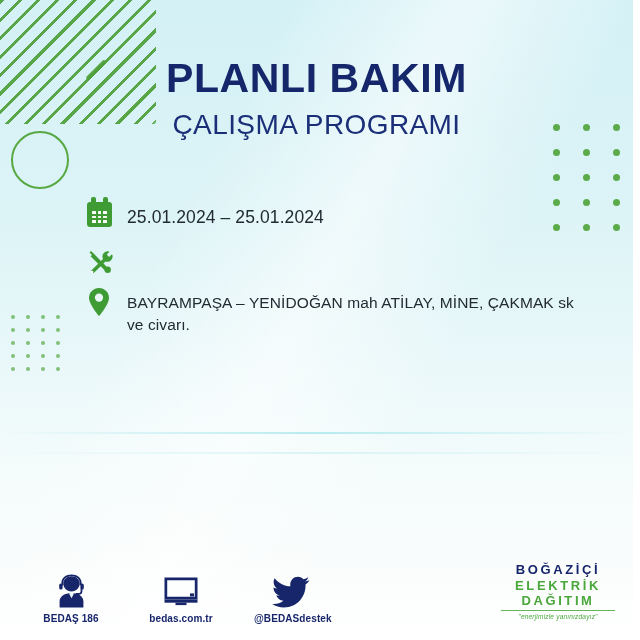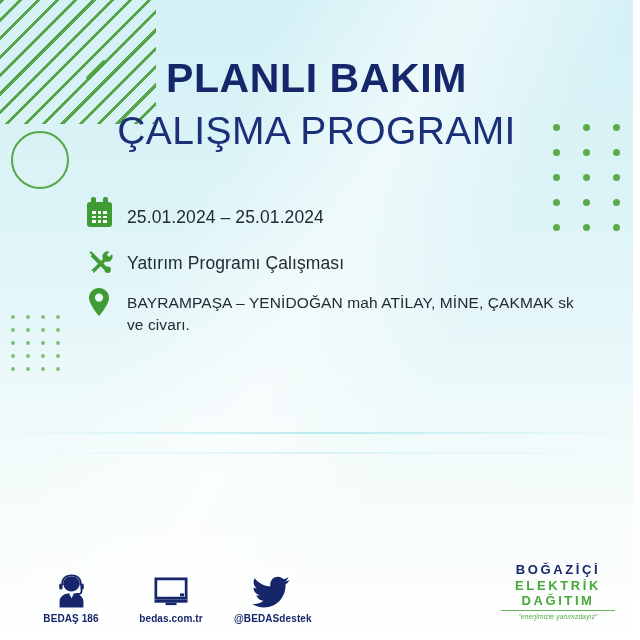--- a/index.html
+++ b/index.html
@@ -74,21 +74,21 @@
   }
   .dotgrid.left span{width:4px;height:4px;}
 
   
   .titles{position:absolute;left:0;right:0;top:58px;text-align:center;}
   .title-main{
     font-size:41px;font-weight:bold;letter-spacing:.6px;
     color:#16266b;line-height:1;margin:0;
   }
   .title-sub{
-    font-size:39px;font-weight:normal;letter-spacing:.4px;
+    font-size:28px;font-weight:normal;letter-spacing:.4px;
     color:#1b2e78;line-height:1;margin:12px 0 0 0;
   }
 
   
   .info{position:absolute;left:84px;top:200px;width:500px;}
   .row{display:flex;align-items:flex-start;margin-bottom:9px;}
   .row .ico{width:34px;min-width:34px;height:34px;position:relative;margin-right:9px;}
   .row .txt{
     font-size:17.5px;color:#222b33;line-height:1.38;padding-top:5px;
     letter-spacing:.1px;
@@ -127,21 +127,21 @@
   }
 
   
   .ico-tools{position:absolute;left:1px;top:1px;width:30px;height:30px;}
 
   
   .ico-pin{position:absolute;left:4px;top:1px;width:22px;height:30px;}
 
   
   .footer{position:absolute;left:0;right:0;bottom:16px;height:72px;}
-  .contacts{position:absolute;left:34px;bottom:0;display:flex;gap:26px;}
+  .contacts{position:absolute;left:34px;bottom:0;display:flex;gap:36px;}
   .contact{width:74px;text-align:center;}
   .contact .cico{height:40px;display:flex;align-items:flex-end;justify-content:center;}
   .contact .clabel{
     margin-top:5px;font-size:10px;color:#17266b;font-weight:bold;letter-spacing:.1px;
   }
 
   .logo{position:absolute;right:16px;bottom:4px;text-align:center;width:118px;}
   .logo .l1,.logo .l2,.logo .l3{
     font-weight:bold;font-size:13px;letter-spacing:2.6px;line-height:1.17;
   }
@@ -238,21 +238,20 @@
         <svg class="ico-tools" viewBox="0 0 32 32" xmlns="http://www.w3.org/2000/svg">
           <g fill="#3f9b34">
             <path d="M6.4 4.2 L10.2 8.0 L8.6 9.6 L4.8 5.8 Z"></path>
             <path d="M9.0 6.8 L25.0 22.8 L22.0 25.8 L6.0 9.8 Z"></path>
             <circle cx="24.2" cy="24.2" r="3.4"></circle>
             <path d="M24.2 4.6 a5.6 5.6 0 0 0 -5.0 8.1 L6.4 25.4 l2.7 2.7 L21.9 15.4 a5.6 5.6 0 0 0 6.9 -7.8 l-3.0 3.0 -2.6 -2.6 3.0 -3.0 a5.6 5.6 0 0 0 -2.0 -0.4 z"></path>
             <circle cx="7.6" cy="26.7" r="1.3" fill="#ffffff"></circle>
           </g>
         </svg>
       </div>
-      <div class="txt">Yatırım Programı Çalışması</div>
     </div>
 
     <div class="row addr">
       <div class="ico">
         <svg class="ico-pin" viewBox="0 0 24 32" xmlns="http://www.w3.org/2000/svg">
           <path d="M12 0.6 C5.9 0.6 1.1 5.4 1.1 11.4 C1.1 19.0 12 31.4 12 31.4 S22.9 19.0 22.9 11.4 C22.9 5.4 18.1 0.6 12 0.6 Z" fill="#3f9b34"></path>
           <circle cx="12" cy="11.2" r="4.5" fill="#e9f7f8"></circle>
         </svg>
       </div>
       <div class="txt">BAYRAMPAŞA – YENİDOĞAN mah ATİLAY, MİNE,  ÇAKMAK sk ve civarı.</div>

